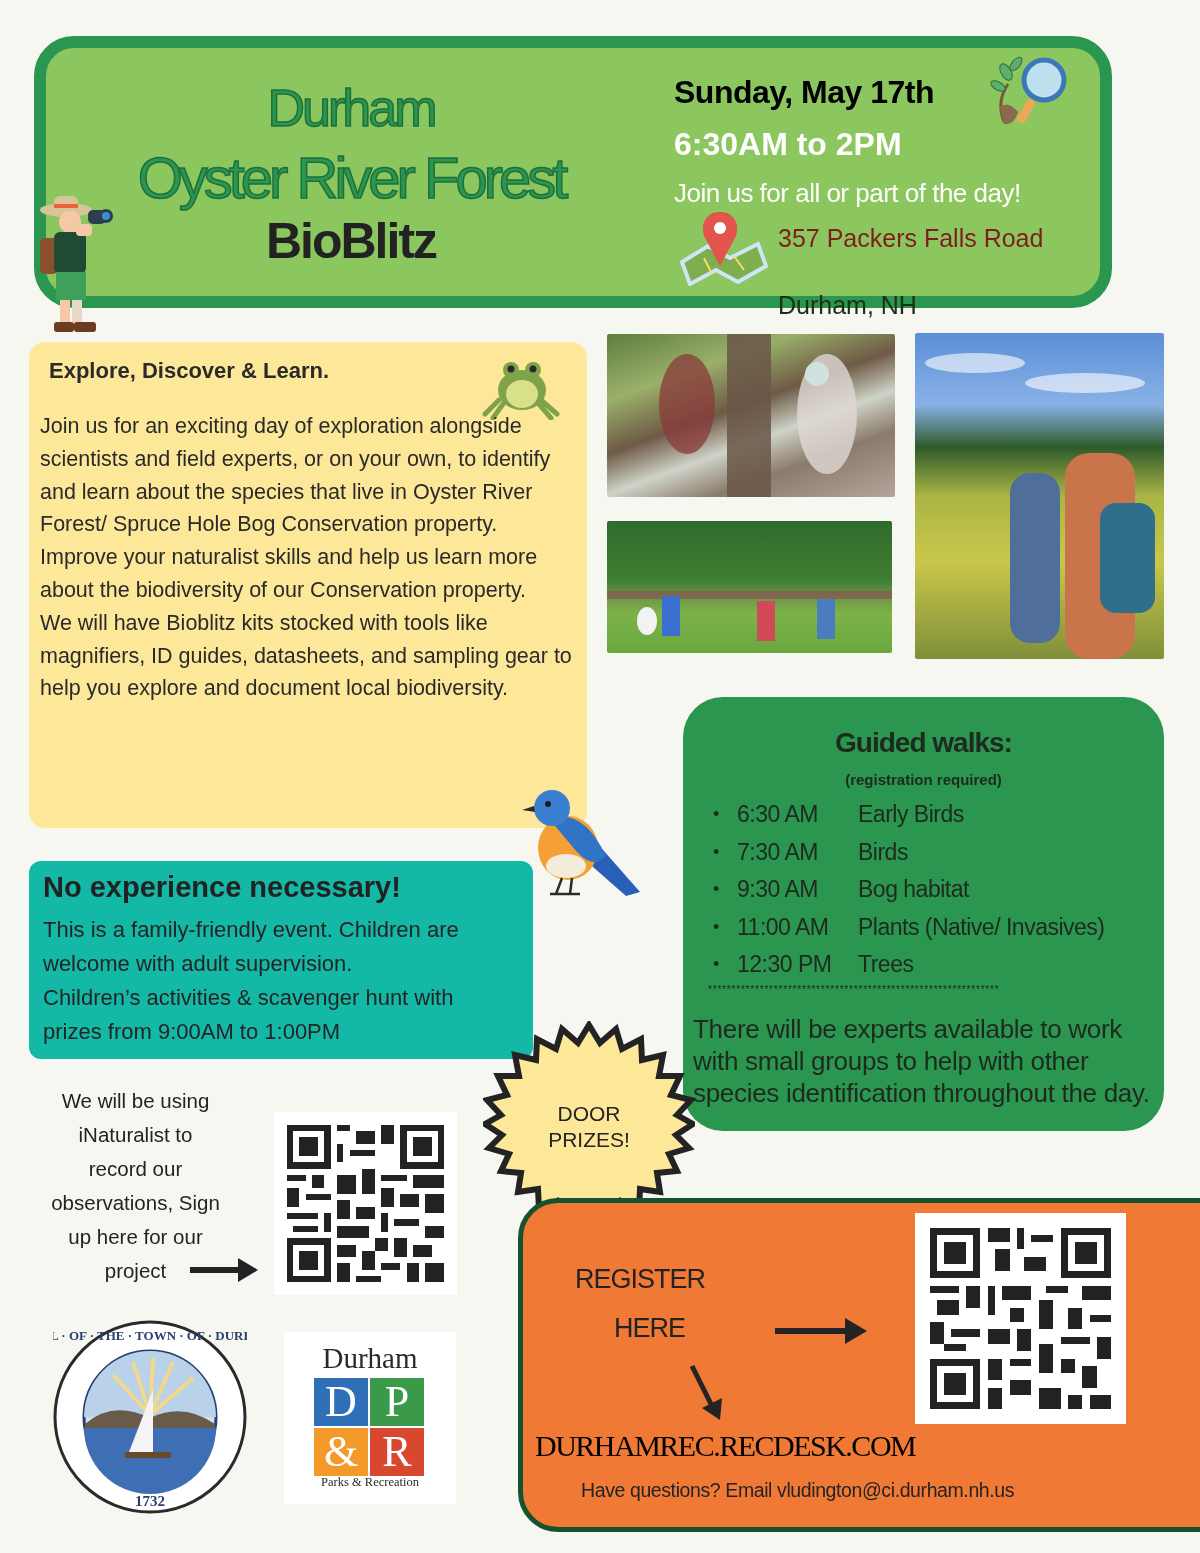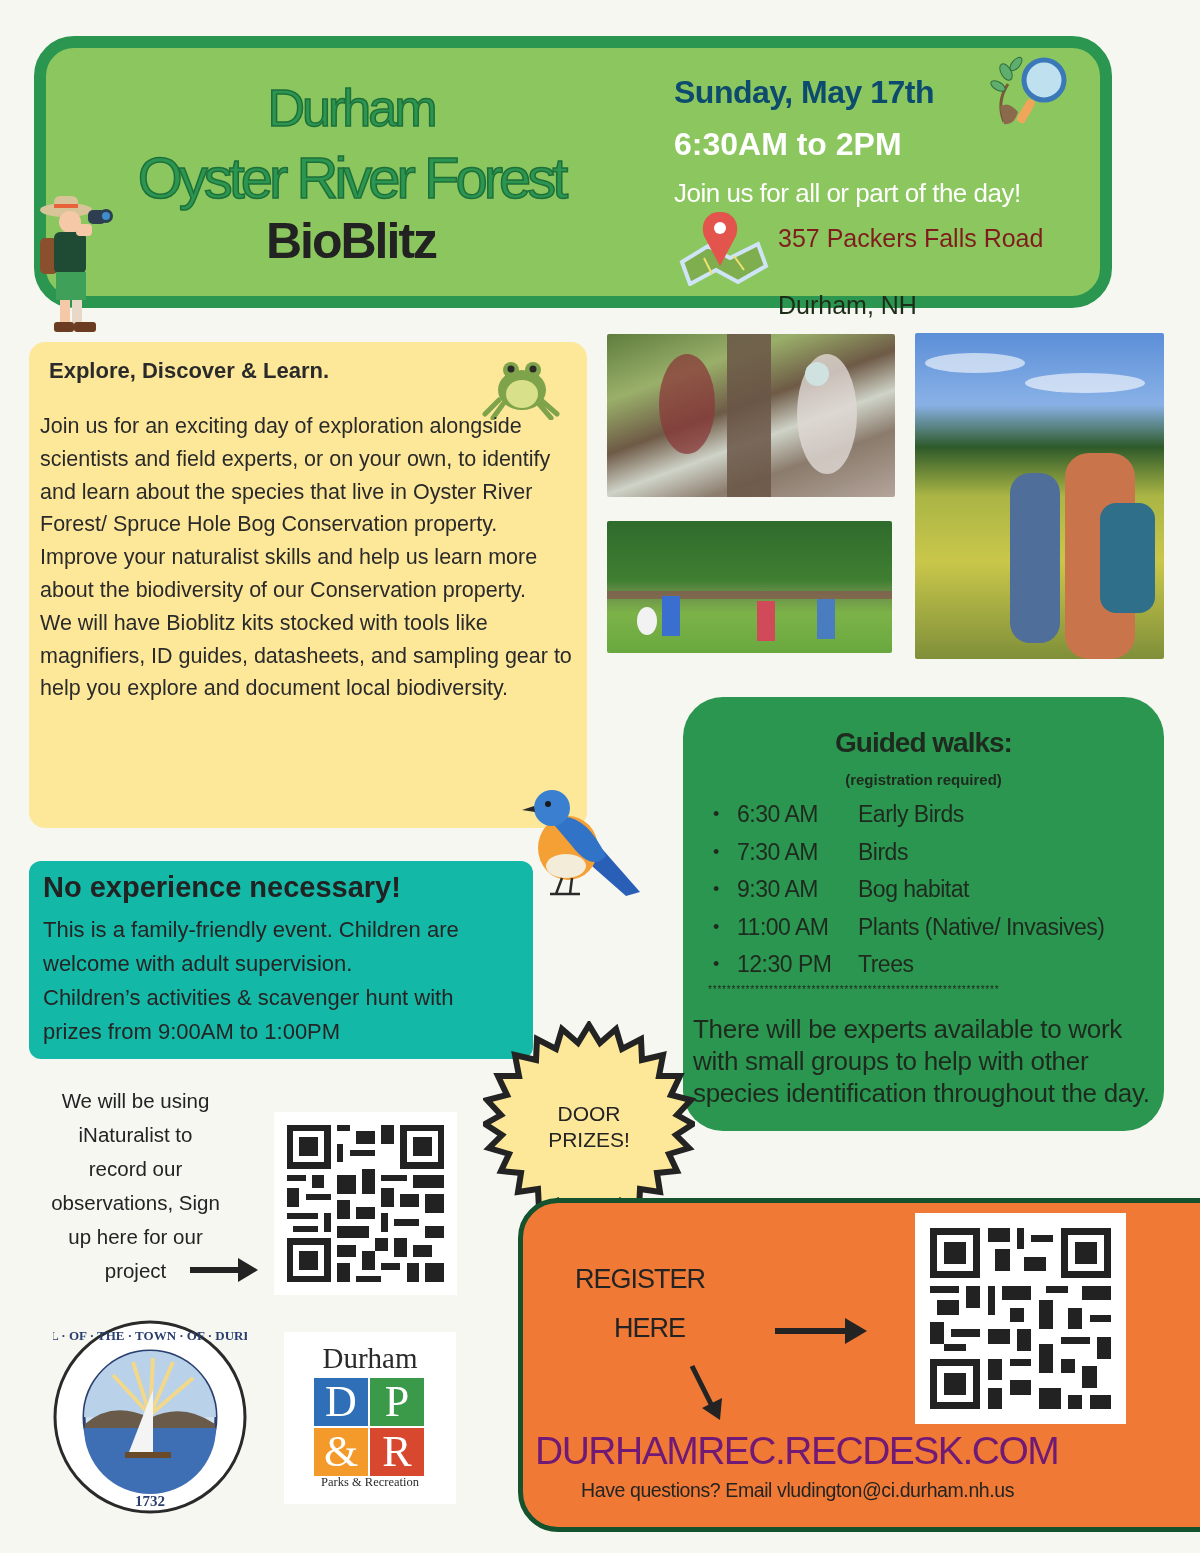--- a/index.html
+++ b/index.html
@@ -7,21 +7,21 @@
   body { position: relative; font-family: "Liberation Sans", sans-serif; color: #232323; }
 
   .abs { position: absolute; }
 
   
   #header { left: 34px; top: 36px; width: 1078px; height: 272px; background: #8bc75e; border: 12px solid #2a9650; border-radius: 40px; }
   .title-line { position: absolute; left: 0; width: 610px; text-align: center; font-family: "Liberation Sans", sans-serif; letter-spacing: -3px; }
   #t1 { top: 30px; font-size: 52px; color: #2a9650; -webkit-text-stroke: 1.5px #1f6f3a; }
   #t2 { top: 96px; font-size: 58px; color: #2a9650; -webkit-text-stroke: 1.5px #1f6f3a; letter-spacing: -4px; }
   #t3 { top: 164px; font-size: 50px; font-weight: bold; color: #222; letter-spacing: -2px; }
-  #date { left: 628px; top: 26px; font-size: 32px; font-weight: bold; color: #0c4a6e; letter-spacing: -0.5px; text-align: center; }
+  #date { left: 628px; top: 26px; font-size: 32px; font-weight: bold; color: #000000; letter-spacing: -0.5px; text-align: center; }
   #time { left: 628px; top: 78px; font-size: 32px; font-weight: bold; color: #fff; }
   #joinus { left: 628px; top: 130px; font-size: 26px; color: #fff; letter-spacing: -0.5px; }
   #addr1 { left: 732px; top: 176px; font-size: 25px; color: #7f1d1d; }
   #addr2 { left: 732px; top: 207px; font-size: 25px; color: #1d2d18; margin-top: 36px; }
 
   
   #explore { left: 29px; top: 342px; width: 558px; height: 486px; background: #fde89a; border-radius: 16px; }
   #explore-h { left: 20px; top: 16px; font-size: 22px; font-weight: bold; color: #2a2a2a; }
   #explore-body { left: 11px; top: 68px; width: 540px; font-size: 21.5px; line-height: 32.8px; color: #2a2a2a; }
   #explore-body p { margin: 0; }
@@ -57,21 +57,21 @@
   #arrow1 { left: 190px; top: 1258px; }
 
   
   #burst { left: 483px; top: 1021px; width: 212px; height: 200px; }
   #burst-text { left: 483px; top: 1101px; width: 212px; text-align: center; font-size: 21px; line-height: 26px; color: #232323; }
 
   
   #register { left: 518px; top: 1198px; width: 780px; height: 334px; background: #f07a35; border: 5px solid #14532d; border-radius: 40px; }
   #reg1 { left: 52px; top: 61px; font-size: 27px; color: #232323; letter-spacing: -1px; }
   #reg2 { left: 91px; top: 110px; font-size: 27px; color: #232323; letter-spacing: -1px; }
-  #reg-url { left: 12px; top: 226px; font-size: 39px; color: #701a75; letter-spacing: -1.5px; }
+  #reg-url { left: 12px; top: 226px; font-size: 30px; color: #000000; letter-spacing: -1.5px; font-family: Liberation Serif, serif; }
   #reg-email { left: 58px; top: 276px; font-size: 19.5px; color: #232323; letter-spacing: -0.4px; }
   #qr2 { left: 915px; top: 1213px; width: 211px; height: 211px; background: #fff; }
   #arrow2 { left: 775px; top: 1318px; }
   #arrow3 { left: 688px; top: 1364px; }
 
   
   #seal { left: 53px; top: 1320px; width: 194px; height: 194px; }
   #dpr { left: 284px; top: 1332px; width: 172px; height: 172px; background: #fff; }
   #dpr-durham { left: 0; top: 10px; width: 172px; text-align: center; font-family: "Liberation Serif", serif; font-size: 29px; color: #2a2a2a; }
   .dpr-tile { position: absolute; width: 54px; height: 48px; color: #fff; font-family: "Liberation Serif", serif; font-size: 44px; line-height: 48px; text-align: center; }

